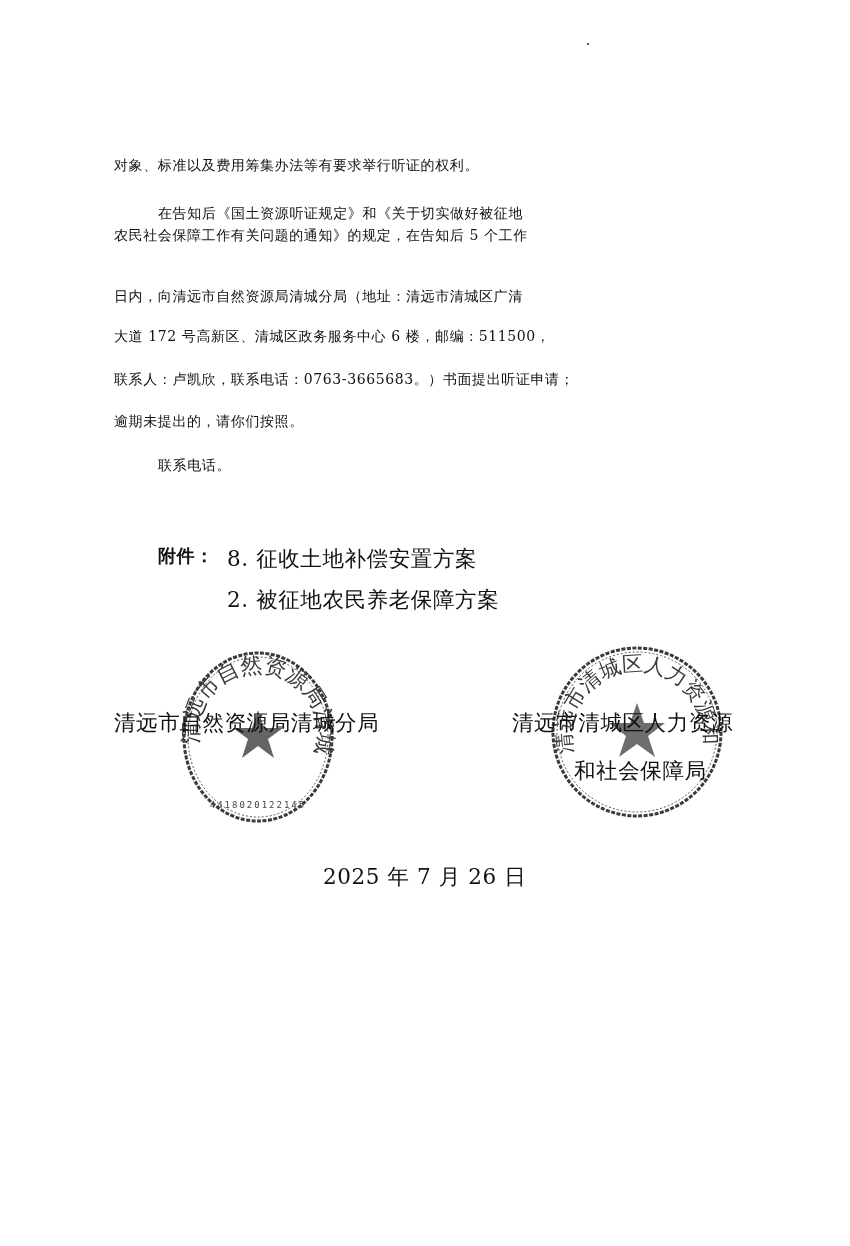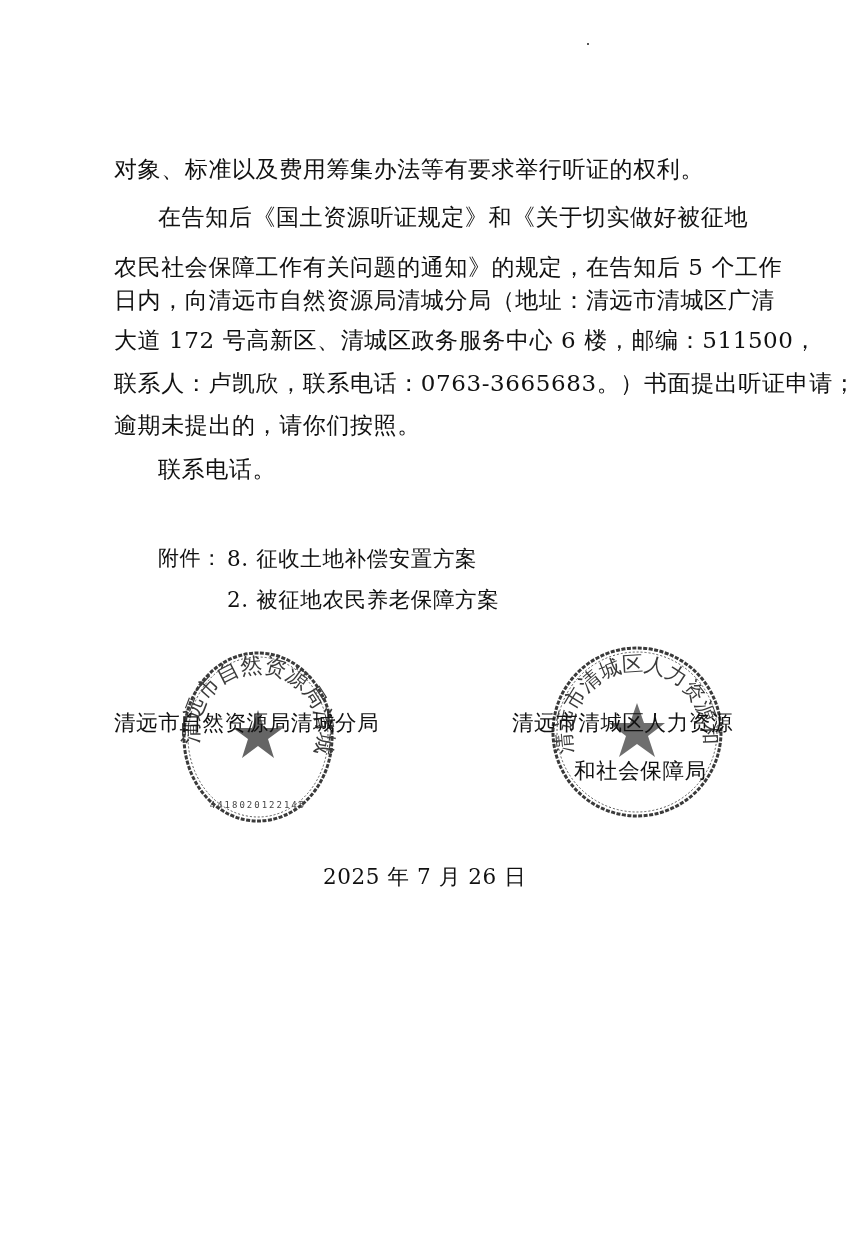--- a/index.html
+++ b/index.html
@@ -1,39 +1,39 @@
 <!DOCTYPE html>
 <html><head>
   <meta charset="utf-8">
   <style>
     html, body { margin: 0; padding: 0; }
     body {
       width: 850px; height: 1246px; background: #ffffff; position: relative; overflow: hidden;
       font-family: "DejaVu Serif", "Liberation Serif", serif; color: #111;
     }
     .line {
-      position: absolute; left: 114px; font-size: 23px; line-height: 1; white-space: nowrap;
+      position: absolute; left: 114px; font-size: 14px; line-height: 1; white-space: nowrap;
       letter-spacing: 0.6px;
     }
     .indent { left: 158px; }
     .stray-dot { position: absolute; left: 587px; top: 43px; width: 2px; height: 2px; background: #555; }
     .stamp { position: absolute; }
     .sig { position: absolute; font-size: 21.5px; line-height: 1; white-space: nowrap; letter-spacing: 0.6px; z-index: 2; }
     .date { position: absolute; left: 323px; top: 862px; font-size: 21.5px; letter-spacing: 0.6px; }
-    .attach-label { position: absolute; left: 158px; top: 544px; font-size: 21px; letter-spacing: 0.6px; }
+    .attach-label { position: absolute; left: 158px; top: 544px; font-size: 18px; letter-spacing: 0.6px; font-weight: bold; }
     .attach-item { position: absolute; font-size: 21.5px; letter-spacing: 0.6px; white-space: nowrap; }
   </style>
 </head>
 <body>
 
 <div class="stray-dot"></div>
 
 <div class="line" style="top:158px">对象、标准以及费用筹集办法等有要求举行听证的权利。</div>
 <div class="line indent" style="top:206px">在告知后《国土资源听证规定》和《关于切实做好被征地</div>
-<div class="line" style="top:256px">农民社会保障工作有关问题的通知》的规定，在告知后 5 个工作</div>
+<div class="line" style="top:228px">农民社会保障工作有关问题的通知》的规定，在告知后 5 个工作</div>
 <div class="line" style="top:289px">日内，向清远市自然资源局清城分局（地址：清远市清城区广清</div>
 <div class="line" style="top:329px">大道 172 号高新区、清城区政务服务中心 6 楼，邮编：511500，</div>
 <div class="line" style="top:372px">联系人：卢凯欣，联系电话：0763-3665683。）书面提出听证申请；</div>
 <div class="line" style="top:414px">逾期未提出的，请你们按照。</div>
 <div class="line indent" style="top:458px">联系电话。</div>
 
 <div class="attach-label">附件：</div>
 <div class="attach-item" style="left:227px; top:544px">8. 征收土地补偿安置方案</div>
 <div class="attach-item" style="left:227px; top:585px">2. 被征地农民养老保障方案</div>
 

